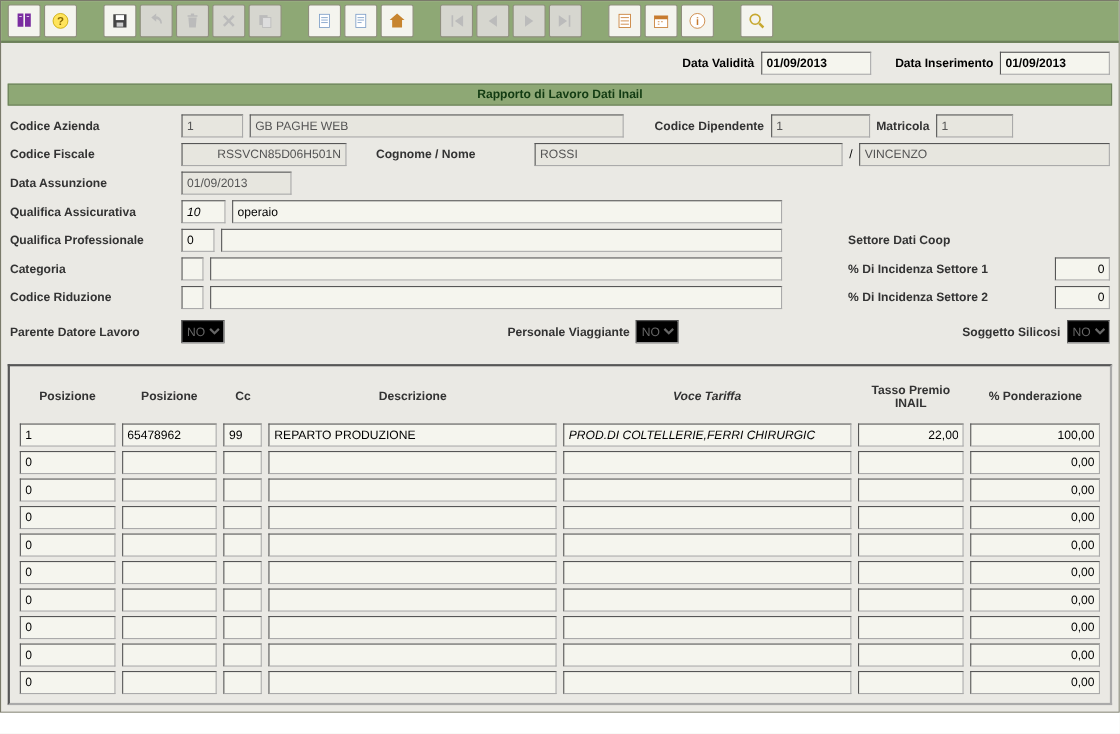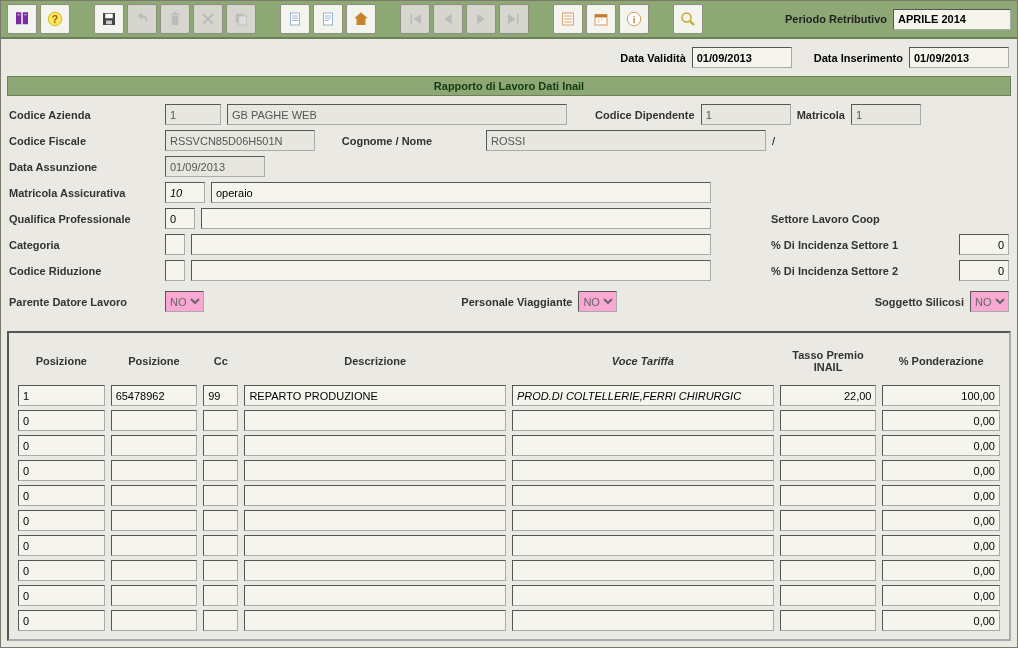--- a/index.html
+++ b/index.html
@@ -88,21 +88,21 @@
     background: #f5f5ee;
     border: 1px inset #aaa;
     padding: 3px 4px;
     font: inherit;
     color: #000;
     height: 21px;
   }
   input[readonly], .inp.ro { background: #e7e6df; color: #555; }
   .sel {
     border: 1px inset #aaa;
-    background: #f9a8d4;
+    background: #000000;
     font: inherit;
     height: 21px;
     color: #666;
   }
   .right-label { font-weight: bold; color: #333; }
   
   .grid-wrap {
     margin: 6px;
     border: 2px inset #aaa;
     background: #eae9e4;
@@ -246,24 +246,20 @@
           </svg>
         </div>
         <span style="width: 18px; display: inline-block;"></span>
         <div class="tb-btn">
           <svg viewBox="0 0 24 24">
             <circle cx="10" cy="10" r="6" fill="none" stroke="#c7a82f" stroke-width="2"></circle>
             <path stroke="#c7a82f" stroke-width="3" d="M15 15l5 5"></path>
           </svg>
         </div>
       </div>
-    <div class="periodo">
-      <span>Periodo Retributivo</span>
-      <input type="text" class="periodo-input" value="APRILE 2014" style="">
-    </div>
   </div>
 
   <div class="validity-row">
     <span>Data Validità</span>
     <input type="text" value="01/09/2013" style="">
     <span style="width:10px"></span>
     <span>Data Inserimento</span>
     <input type="text" value="01/09/2013" style="">
   </div>
 
@@ -277,43 +273,44 @@
       <input type="text" readonly="" style="width: 340px;" class="ro" value="GB PAGHE WEB">
       <span style="width:16px"></span>
       <span class="right-label">Codice Dipendente</span>
       <input type="text" readonly="" style="width: 90px;" class="ro" value="1">
       <span class="right-label">Matricola</span>
       <input type="text" readonly="" style="width: 70px;" class="ro" value="1">
     </div>
 
     <div class="form-row">
       <span class="form-label">Codice Fiscale</span>
-      <input type="text" readonly="" style="width: 150px;" class="ro" value="RSSVCN85D06H501N">
+      <input type="text" readonly="" style="width: 150px; text-align: right;" class="ro" value="RSSVCN85D06H501N">
       <span class="form-label mid" style="width:120px;text-align:center">Cognome / Nome</span>
       <input type="text" readonly="" style="width: 280px; margin-left: 27px;" class="ro" value="ROSSI">
       <span>/</span>
+      <input type="text" readonly="" style="flex: 1 1 0%;" class="ro" value="VINCENZO">
     </div>
 
     <div class="form-row">
       <span class="form-label">Data Assunzione</span>
       <input type="text" readonly="" style="width: 100px;" class="ro" value="01/09/2013">
     </div>
 
     <div class="form-row">
-      <span class="form-label">Matricola Assicurativa</span>
+      <span class="form-label">Qualifica Assicurativa</span>
       <input type="text" style="width: 40px; font-style: italic;" value="10">
       <input type="text" style="width: 500px;" value="operaio">
     </div>
 
     <div class="form-row">
       <span class="form-label">Qualifica Professionale</span>
       <input type="text" style="width: 30px;" value="0">
       <input type="text" style="width: 510px;" value="">
       <span style="flex:1"></span>
-      <span class="right-label" style="width:238px">Settore Lavoro Coop</span>
+      <span class="right-label" style="width:238px">Settore Dati Coop</span>
     </div>
 
     <div class="form-row">
       <span class="form-label">Categoria</span>
       <input type="text" style="width: 20px;" value="">
       <input type="text" style="width: 520px;" value="">
       <span style="flex:1"></span>
       <span class="right-label" style="width:182px">% Di Incidenza Settore 1</span>
       <input type="text" style="width: 50px; text-align: right;" value="0">
     </div>

